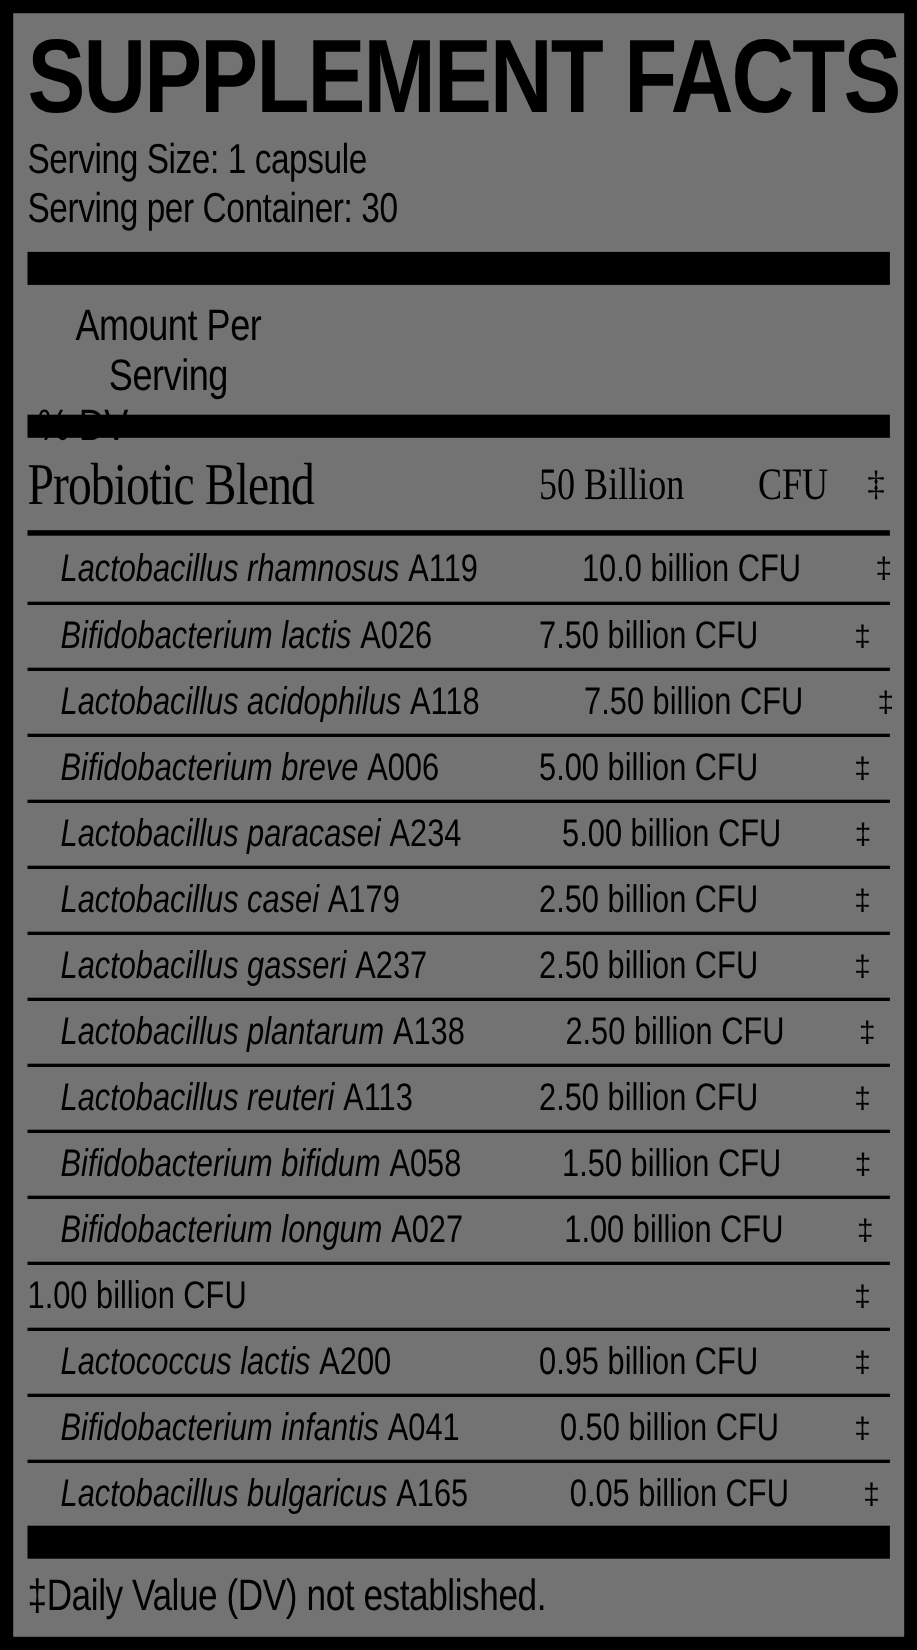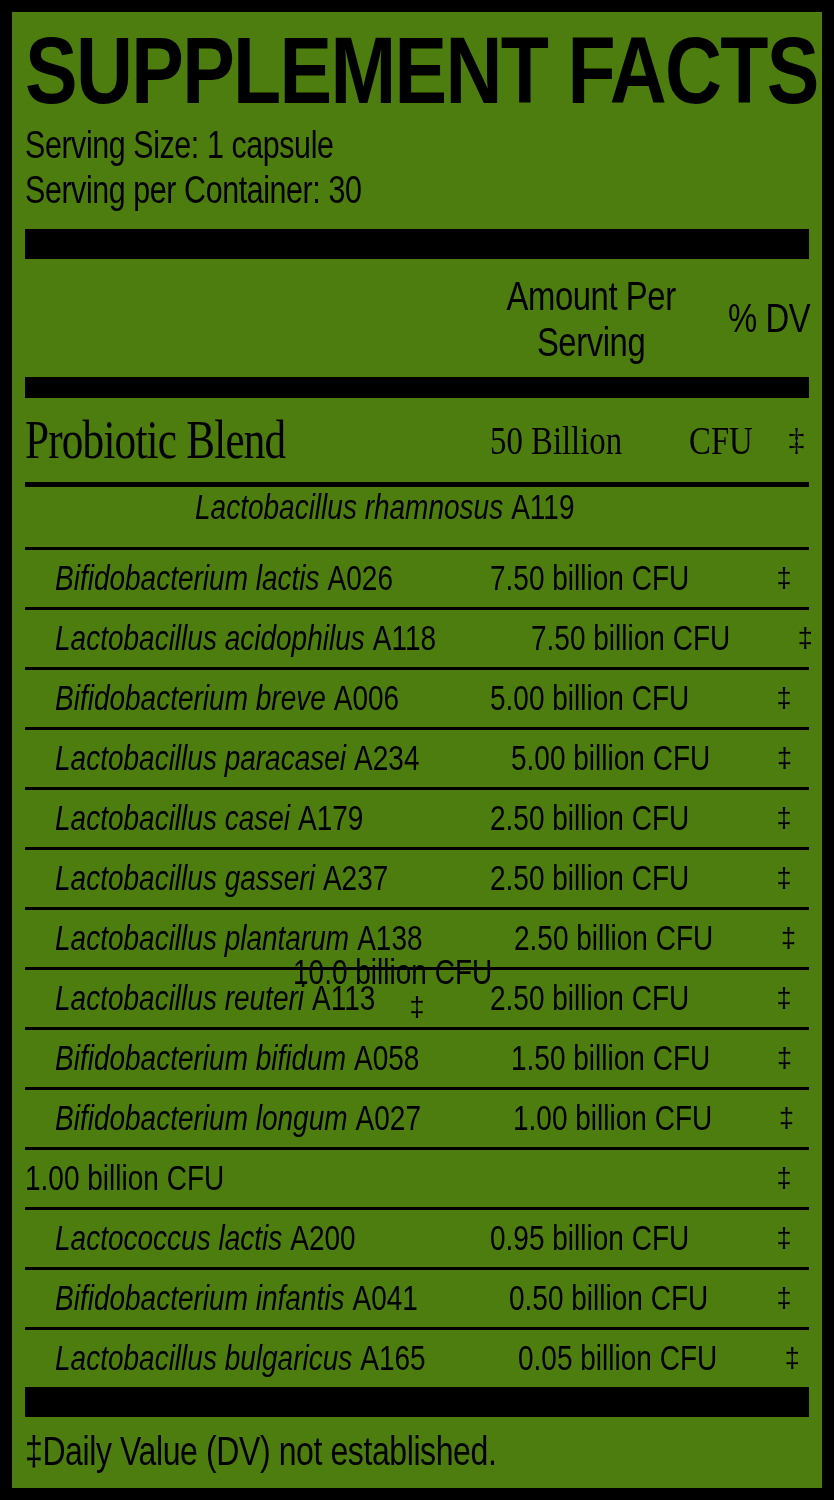--- a/index.html
+++ b/index.html
@@ -7,21 +7,21 @@
     padding: 0;
     background: #ffffff;
     font-family: "Liberation Sans", sans-serif;
     color: #000;
   }
   .label {
     position: relative;
     width: 834px;
     height: 1500px;
     box-sizing: border-box;
-    background: #4d7c0f;
+    background: #737373;
     border: 12px solid #000;
     padding: 8px 13px 0 13px;
     overflow: hidden;
   }
   .cond {
     display: inline-block;
     transform: scaleX(0.8);
     transform-origin: 0 50%;
     white-space: nowrap;
   }
@@ -47,24 +47,25 @@
     text-decoration: underline;
   }
   
   .bar { background: #000; width: 100%; }
   .bar-thick { height: 30px; }
   .bar-mid   { height: 21px; }
   .bar-top-gap { margin-top: 16px; }
   
   .col-headers {
     display: flex;
-    align-items: center;
+    align-items: flex-start;
     padding: 14px 0 12px 0;
     height: 92px;
     box-sizing: content-box;
+    flex-direction: column;
   }
   .col-spacer { width: 438px; flex: 0 0 auto; }
   .amount-header {
     flex: 0 0 auto;
     width: 256px;
     text-align: center;
     font-size: 40px;
     line-height: 1.15;
     letter-spacing: -0.5px;
   }
@@ -103,21 +104,21 @@
     border-top: 5px solid #000;
   }
   .row {
     display: flex;
     align-items: center;
     height: 60px;
     box-sizing: border-box;
     border-top: 3px solid #000;
     font-size: 35px;
   }
-  .row:first-child { border-top: none; flex-direction: column; }
+  .row:first-child { border-top: none; }
   .cell-name {
     flex: 0 0 465px;
     padding-left: 30px;
     box-sizing: border-box;
     overflow: visible;
   }
   .species { font-style: italic; margin-right: 10px; }
   .strain  { font-style: normal; }
   .cell-amount { flex: 1; }
   .cell-dv {

